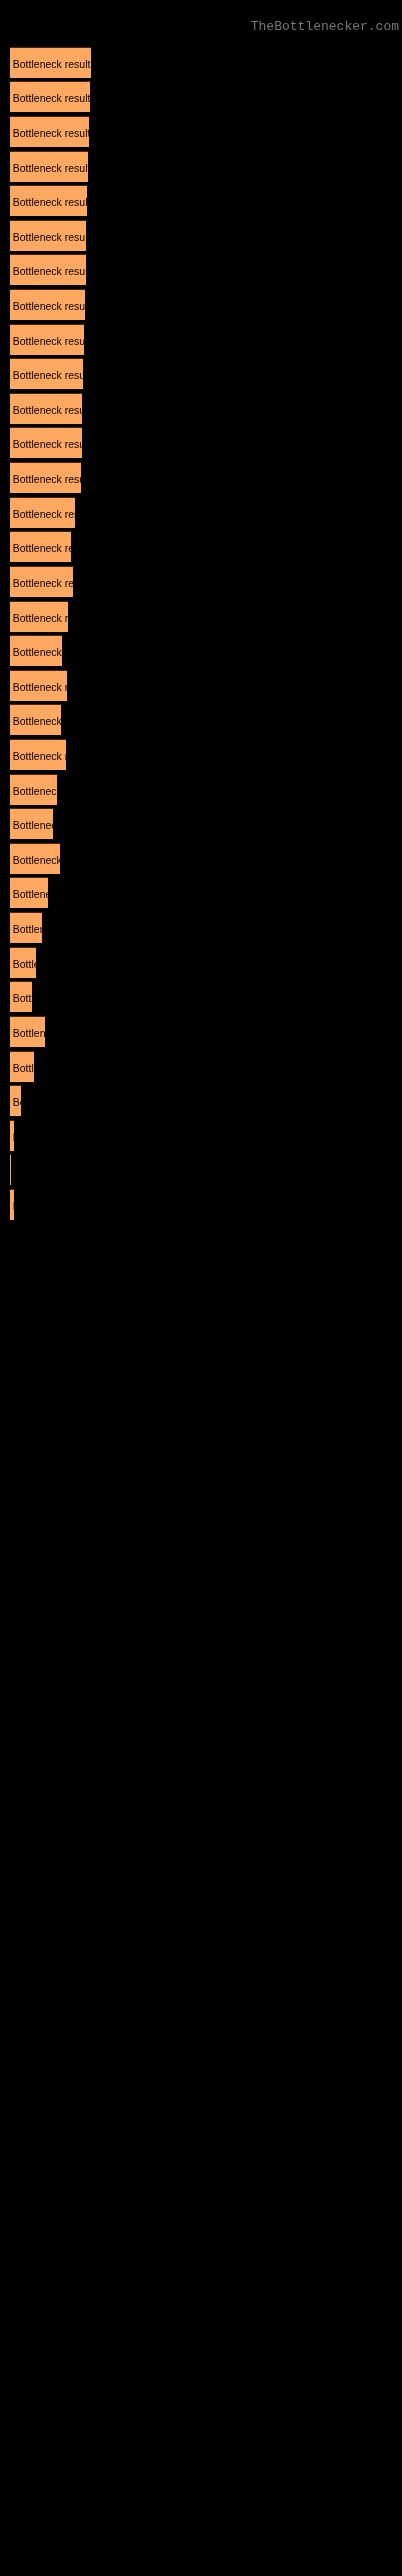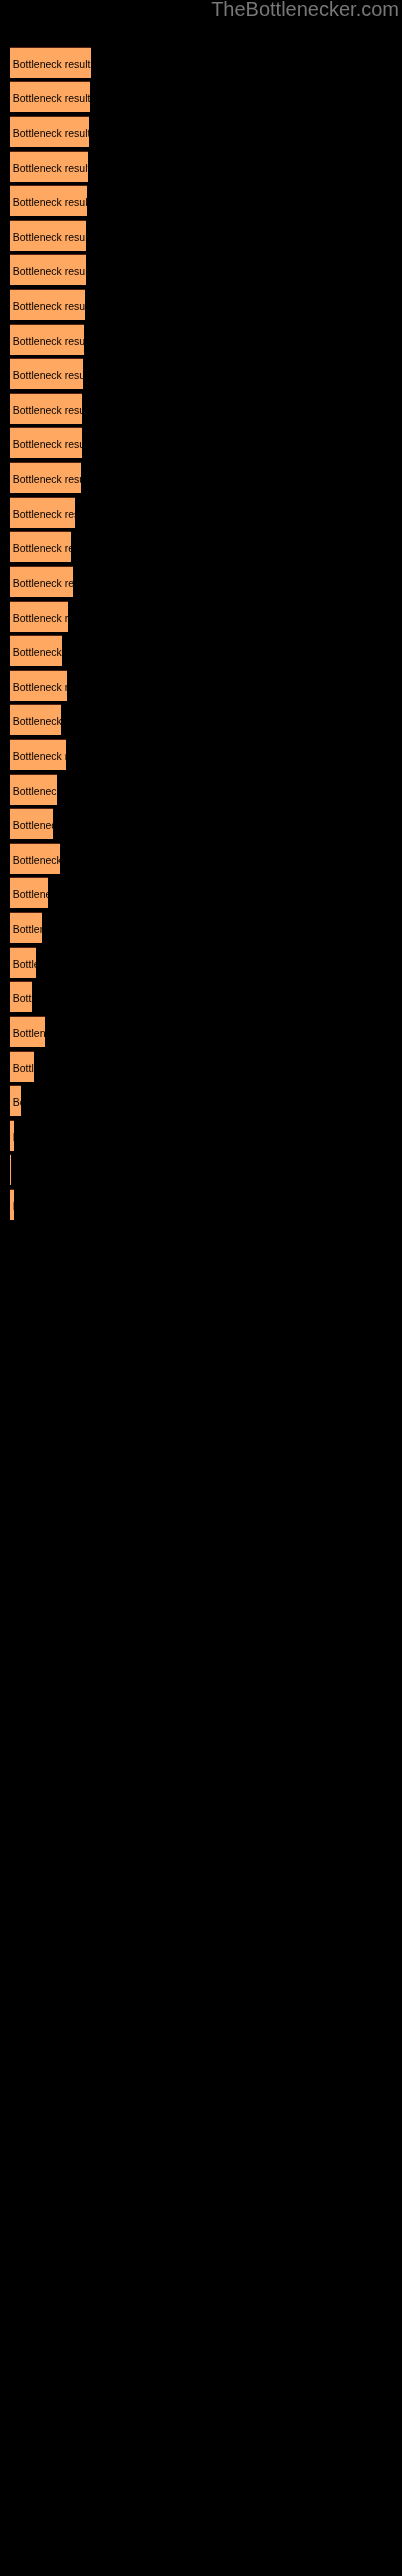--- a/index.html
+++ b/index.html
@@ -9,27 +9,27 @@
     background:#000000;
     font-family:"Liberation Sans",sans-serif;
     overflow:hidden;
     position:relative;
   }
   #chart-root{position:relative;width:403px;height:2576px;}
 
   #watermark{
     position:absolute;
     right:4px;
-    top:0;
-    font-size:20px;
+    top:17px;
+    font-size:13px;
     line-height:19.3px;
     color:#777777;
     letter-spacing:0px;
     white-space:nowrap;
-    font-family:Liberation Sans, sans-serif;
+    font-family:Liberation Mono, monospace;
   }
 
   #bars{position:absolute;left:8px;top:0;width:403px;height:2576px;}
 
   .bar-row{
     position:absolute;
     left:1.6px;
     height:31px;
   }
   .bar{

